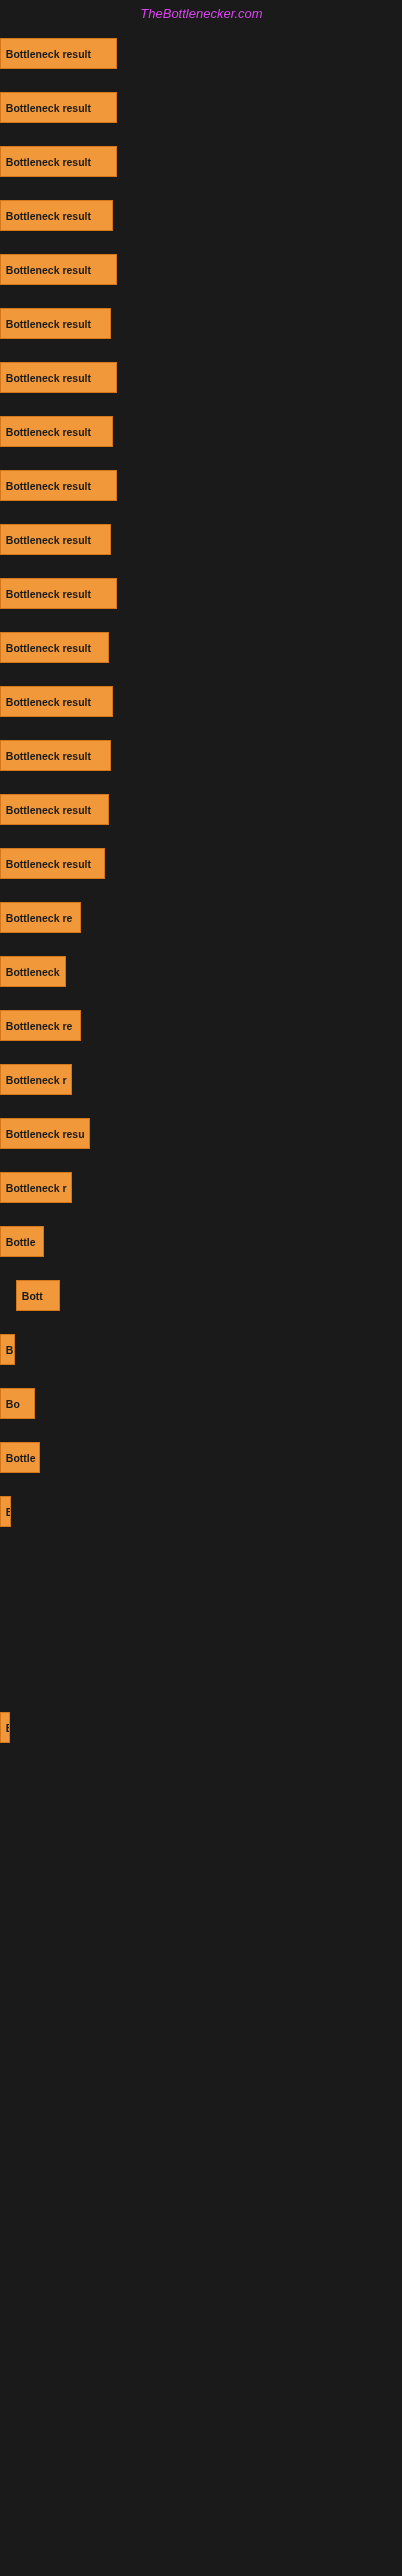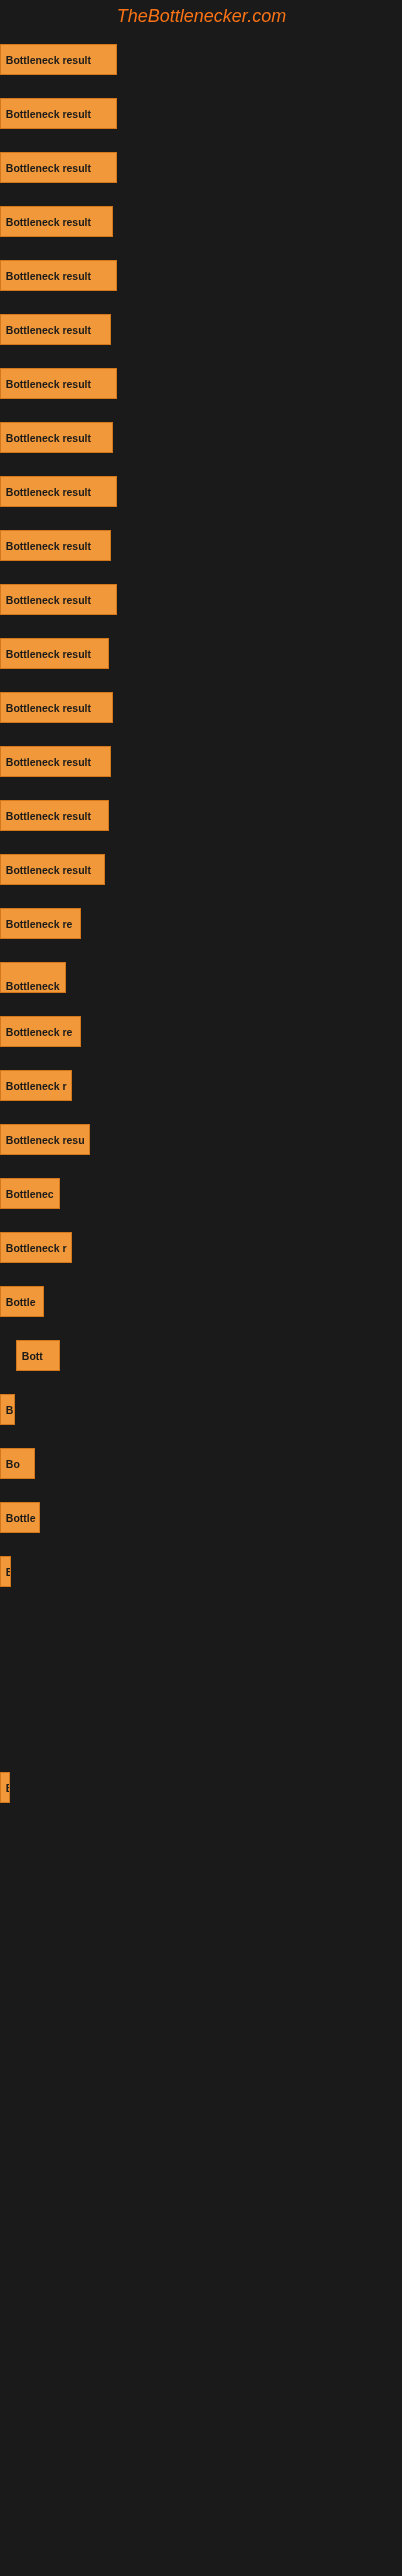--- a/index.html
+++ b/index.html
@@ -11,22 +11,22 @@
     body {
       width: 403px;
       min-height: 2576px;
       background-color: #1a1a1a;
       font-family: Arial, sans-serif;
       position: relative;
     }
 
     .site-title {
       text-align: center;
-      color: #f97316;
-      font-size: 18px;
+      color: #d946ef;
+      font-size: 13px;
       padding: 6.4px 0 3.2px 0;
       font-style: italic;
     }
 
     .bars-container {
       padding: 8px 0;
       display: flex;
       flex-direction: column;
       gap: 12px;
     }
@@ -141,45 +141,40 @@
       <div class="bar" style="width: 105px;">
         <span class="bar-label">Bottleneck result</span>
       </div>
     </div>
     <div class="bar-row">
       <div class="bar" style="width: 81px;">
         <span class="bar-label">Bottleneck re</span>
       </div>
     </div>
     <div class="bar-row">
-      <div class="bar" style="width: 66px; align-items: flex-end;">
+      <div class="bar" style="width: 66px;">
         <span class="bar-label">Bottleneck</span>
       </div>
     </div>
     <div class="bar-row">
       <div class="bar" style="width: 81px;">
         <span class="bar-label">Bottleneck re</span>
       </div>
     </div>
     <div class="bar-row">
       <div class="bar" style="width: 72px;">
         <span class="bar-label">Bottleneck r</span>
       </div>
     </div>
     <div class="bar-row">
       <div class="bar" style="width: 90px; text-align: center;">
         <span class="bar-label">Bottleneck resu</span>
       </div>
     </div>
     <div class="bar-row">
-      <div class="bar" style="width: 60px;">
-        <span class="bar-label">Bottlenec</span>
-      </div>
-    </div>
-    <div class="bar-row">
       <div class="bar" style="width: 72px;">
         <span class="bar-label">Bottleneck r</span>
       </div>
     </div>
     <div class="bar-row">
       <div class="bar" style="width: 44px;">
         <span class="bar-label">Bottle</span>
       </div>
     </div>
     <div class="bar-row">

